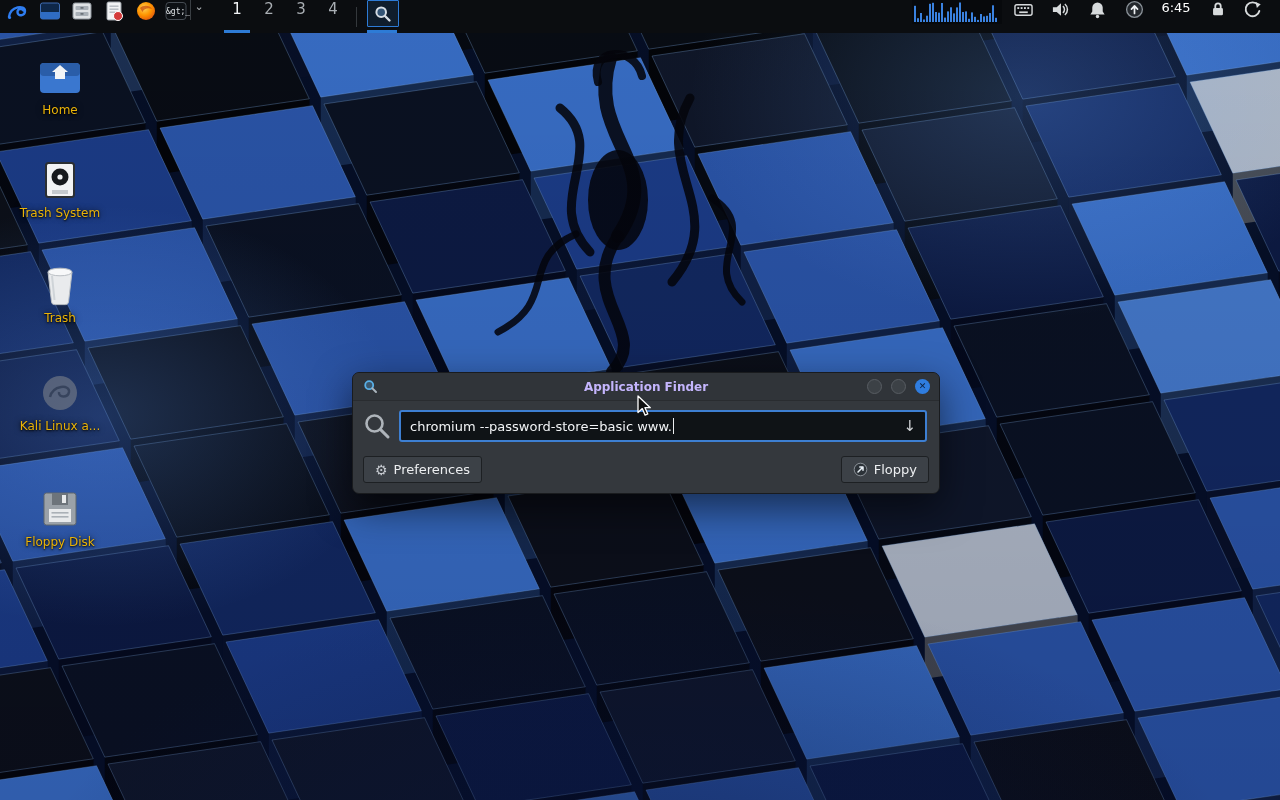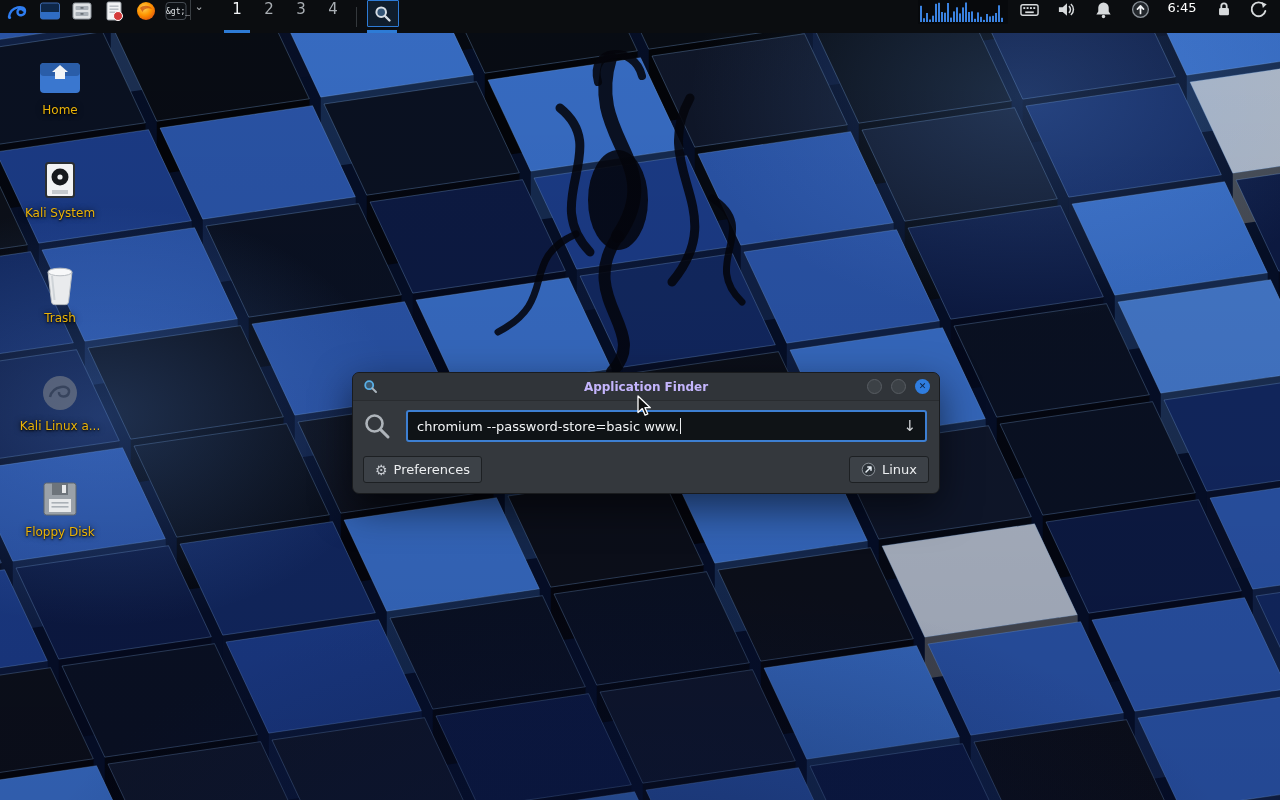--- a/index.html
+++ b/index.html
@@ -21,21 +21,21 @@
   .pcell{position:relative;display:flex;justify-content:center;height:33px;}
   .pbtn{width:32px;cursor:default;}
   .kali-btn{width:34px;}
   .uline{position:absolute;left:3px;right:3px;bottom:0;height:3px;background:#2d7bd6;}
   .chev{width:16px;color:#aeb2b6;font-size:11px;border-left:1px solid #3a3f44;height:20px;}
   .ws{width:32px;font-size:15px;color:#a9aeb3;}
   .ws.active{color:#f0f2f4;}
   .psep{width:1px;height:20px;background:#34383c;margin:0 7px;align-self:center;}
   .task-finder{width:30px;height:25px;margin-left:2px;border:1px solid #2d7bd6;
     background:rgba(45,125,220,.14);border-radius:1px;}
-  .panel-right{margin-left:auto;display:flex;align-items:center;gap:0;padding-right:6px;}
+  .panel-right{margin-left:auto;display:flex;align-items:center;gap:0;padding-right:12px;}
   .tray{width:37px;}
   .cpu-cell{width:96px;}
   .clock{font-size:13px;color:#fff;width:46px;}
   .term-glyph{position:absolute;left:4px;top:7px;font-family:"DejaVu Sans Mono","Liberation Mono",monospace;
     font-size:8px;color:#dfe3e6;letter-spacing:0;}
 
   
   .dicon{position:absolute;width:92px;left:14px;text-align:center;z-index:10;cursor:default;}
   .dicon .img{height:46px;display:flex;align-items:center;justify-content:center;}
   .dicon .lbl{margin-top:3px;font-size:12px;color:#eab308;
@@ -45,21 +45,21 @@
   .finder{position:absolute;left:352px;top:372px;width:586px;z-index:60;background:#34383d;
     border:1px solid #191b1e;border-radius:7px;box-shadow:0 14px 38px rgba(0,0,0,.55);}
   .titlebar{height:27px;position:relative;display:flex;align-items:center;
     background:#303439;border-bottom:1px solid #292c30;border-radius:7px 7px 0 0;}
   .title{position:absolute;left:0;right:0;text-align:center;font-size:12px;font-weight:bold;color:#c4b5fd;}
   .tb-icon{margin-left:10px;z-index:1;display:flex;}
   .tb-btns{margin-left:auto;display:flex;gap:9px;margin-right:9px;z-index:1;align-items:center;}
   .cbtn{width:15px;height:15px;border-radius:50%;display:flex;align-items:center;justify-content:center;}
   .cbtn.dim{background:#3c4146;border:1px solid #575c62;box-sizing:border-box;}
   .cbtn.close{background:#2f7de0;color:#0c2140;font-size:9px;font-weight:bold;line-height:1;}
-  .search-row{display:flex;align-items:center;padding:9px 12px 7px 10px;gap:7px;}
+  .search-row{display:flex;align-items:center;padding:9px 12px 7px 10px;}
   .big-mag{margin-right:8px;display:flex;}
   .fake-input{flex:1;height:28px;background:#0f1316;border:2px solid #3d7fd2;border-radius:3px;
     display:flex;align-items:center;padding:0 6px 0 9px;color:#f2f4f6;font-size:13px;cursor:text;}
   .fi-text{white-space:pre;}
   .caret{width:1px;height:16px;background:#eceef0;margin-left:1px;animation:blink 1.1s steps(1) infinite;}
   @keyframes blink{50%{opacity:0;}}
   .hist-arrow{margin-left:auto;color:#cfd3d6;font-size:15px;padding:0 3px;cursor:default;}
   .btn-row{display:flex;justify-content:space-between;align-items:center;padding:7px 10px 10px;}
   .btn{height:27px;display:inline-flex;align-items:center;gap:6px;padding:0 11px;background:#3c4147;
     border:1px solid #1d2023;border-radius:3px;color:#eceef0;font-size:13px;cursor:default;box-sizing:border-box;}
@@ -612,21 +612,21 @@
 
   <div class="dicon" style="top:157px;">
     <div class="img">
       <svg width="40" height="40" viewBox="0 0 40 40">
         <rect x="6" y="3" width="28" height="34" rx="2.5" fill="#f2f3f4" stroke="#2b2f33" stroke-width="2"></rect>
         <circle cx="20" cy="17" r="8.5" fill="#17191c"></circle>
         <circle cx="20" cy="17" r="2.6" fill="#f2f3f4"></circle>
         <rect x="12" y="30" width="16" height="4" fill="#c4c9cd"></rect>
       </svg>
     </div>
-    <div class="lbl">Kali System</div>
+    <div class="lbl">Trash System</div>
   </div>
 
   <div class="dicon" style="top:262px;">
     <div class="img">
       <svg width="36" height="42" viewBox="0 0 36 42">
         <path d="M6 8 L9.5 38 a3 3 0 0 0 3 2.6 h11 a3 3 0 0 0 3-2.6 L30 8 Z" fill="#e9ebed" stroke="#b9bec3"></path>
         <ellipse cx="18" cy="8" rx="12" ry="3.8" fill="#f7f8f9" stroke="#b9bec3"></ellipse>
         <path d="M10 12 L12.5 36" stroke="#cfd4d8" stroke-width="2" fill="none"></path>
       </svg>
     </div>
@@ -636,21 +636,21 @@
   <div class="dicon" style="top:370px;">
     <div class="img">
       <svg width="40" height="40" viewBox="0 0 40 40" opacity="0.55">
         <circle cx="20" cy="20" r="17" fill="#85898e"></circle>
         <path d="M10 24 C13 12 30 11 29 19 C28 25 18 25 19 19" stroke="#4c5156" stroke-width="2.5" fill="none"></path>
       </svg>
     </div>
     <div class="lbl">Kali Linux a...</div>
   </div>
 
-  <div class="dicon" style="top:476px;">
+  <div class="dicon" style="top:486px;">
     <div class="img">
       <svg width="40" height="40" viewBox="0 0 40 40">
         <rect x="4" y="4" width="32" height="32" rx="2.5" fill="#9aa1a8" stroke="#5f666d"></rect>
         <rect x="12" y="4" width="16" height="12" fill="#6d747b"></rect>
         <rect x="22" y="6" width="4" height="8" fill="#e8eaec"></rect>
         <rect x="9" y="20" width="22" height="13" fill="#e8eaec"></rect>
         <rect x="11.5" y="23" width="17" height="1.6" fill="#aab0b6"></rect>
         <rect x="11.5" y="27" width="17" height="1.6" fill="#aab0b6"></rect>
       </svg>
     </div>
@@ -690,21 +690,21 @@
     <div class="btn-row">
       <div class="btn">
         <span class="gear">⚙</span>
         <span>Preferences</span>
       </div>
       <div class="btn">
         <svg width="15" height="15" viewBox="0 0 15 15">
           <circle cx="7.5" cy="7.5" r="6.3" fill="#2c3238" stroke="#8a9097"></circle>
           <path d="M5 10 L10 5 M10 5 H6.8 M10 5 V8.2" stroke="#e8f0f6" stroke-width="1.5" fill="none" stroke-linecap="round"></path>
         </svg>
-        <span>Linux</span>
+        <span>Floppy</span>
       </div>
     </div>
   </div>
 
   <svg class="cursor" width="20" height="22" viewBox="0 0 20 22">
     <path d="M1 1 L1 17.5 L5.3 13.6 L8.1 20.2 L10.8 19 L8 12.7 L13.3 12.7 Z" fill="#111" stroke="#fff" stroke-width="1.3" stroke-linejoin="round"></path>
   </svg>
 
 </div>
 

